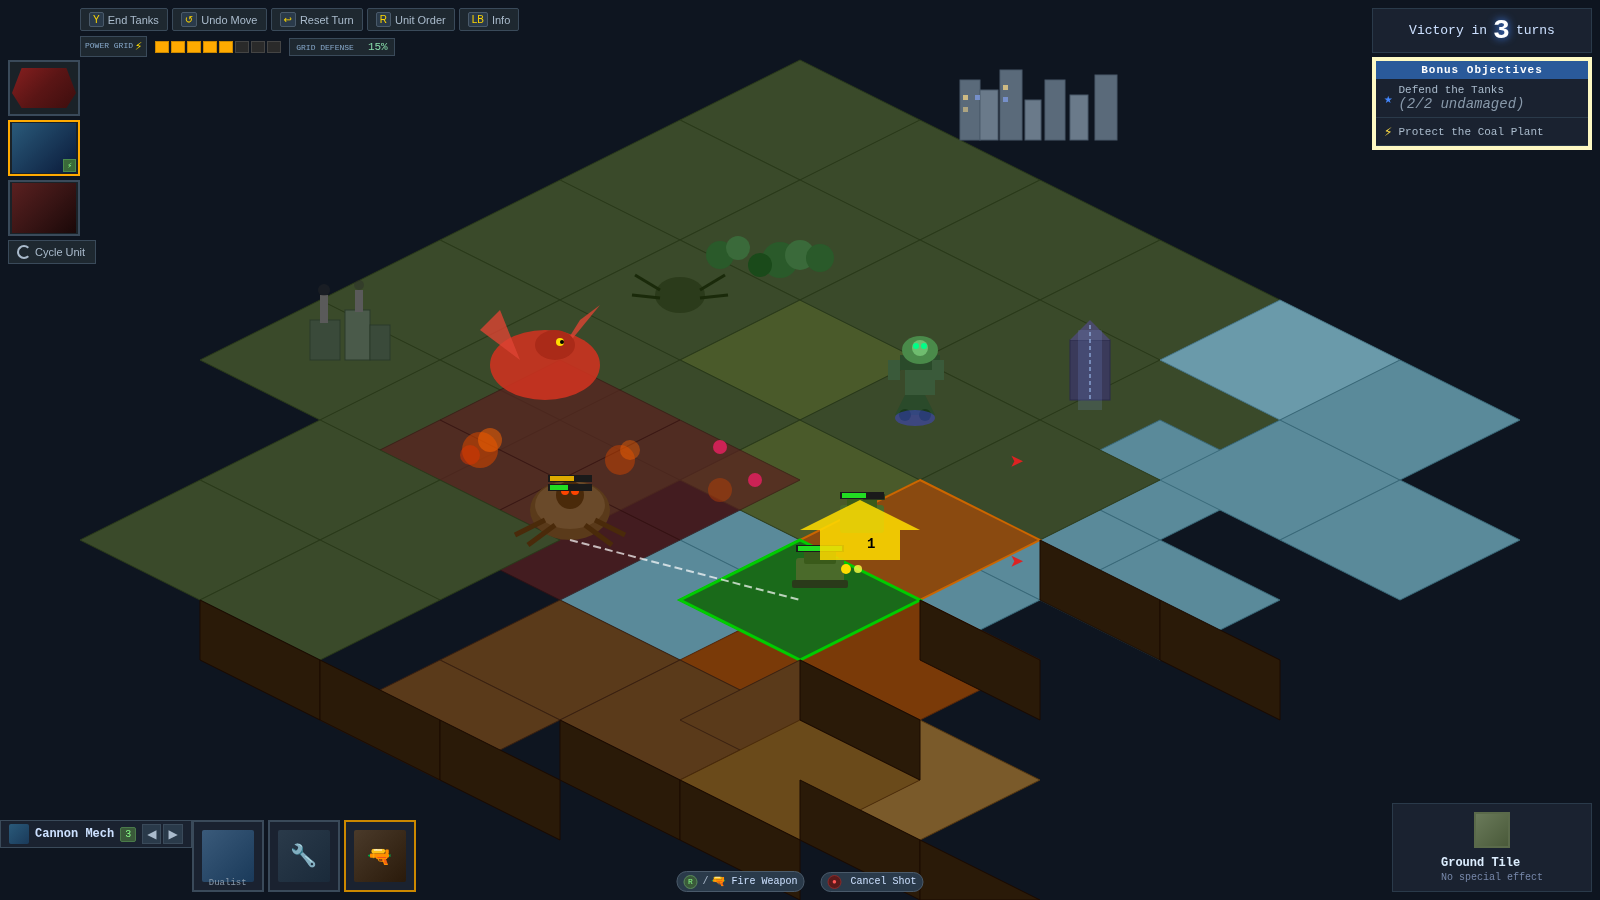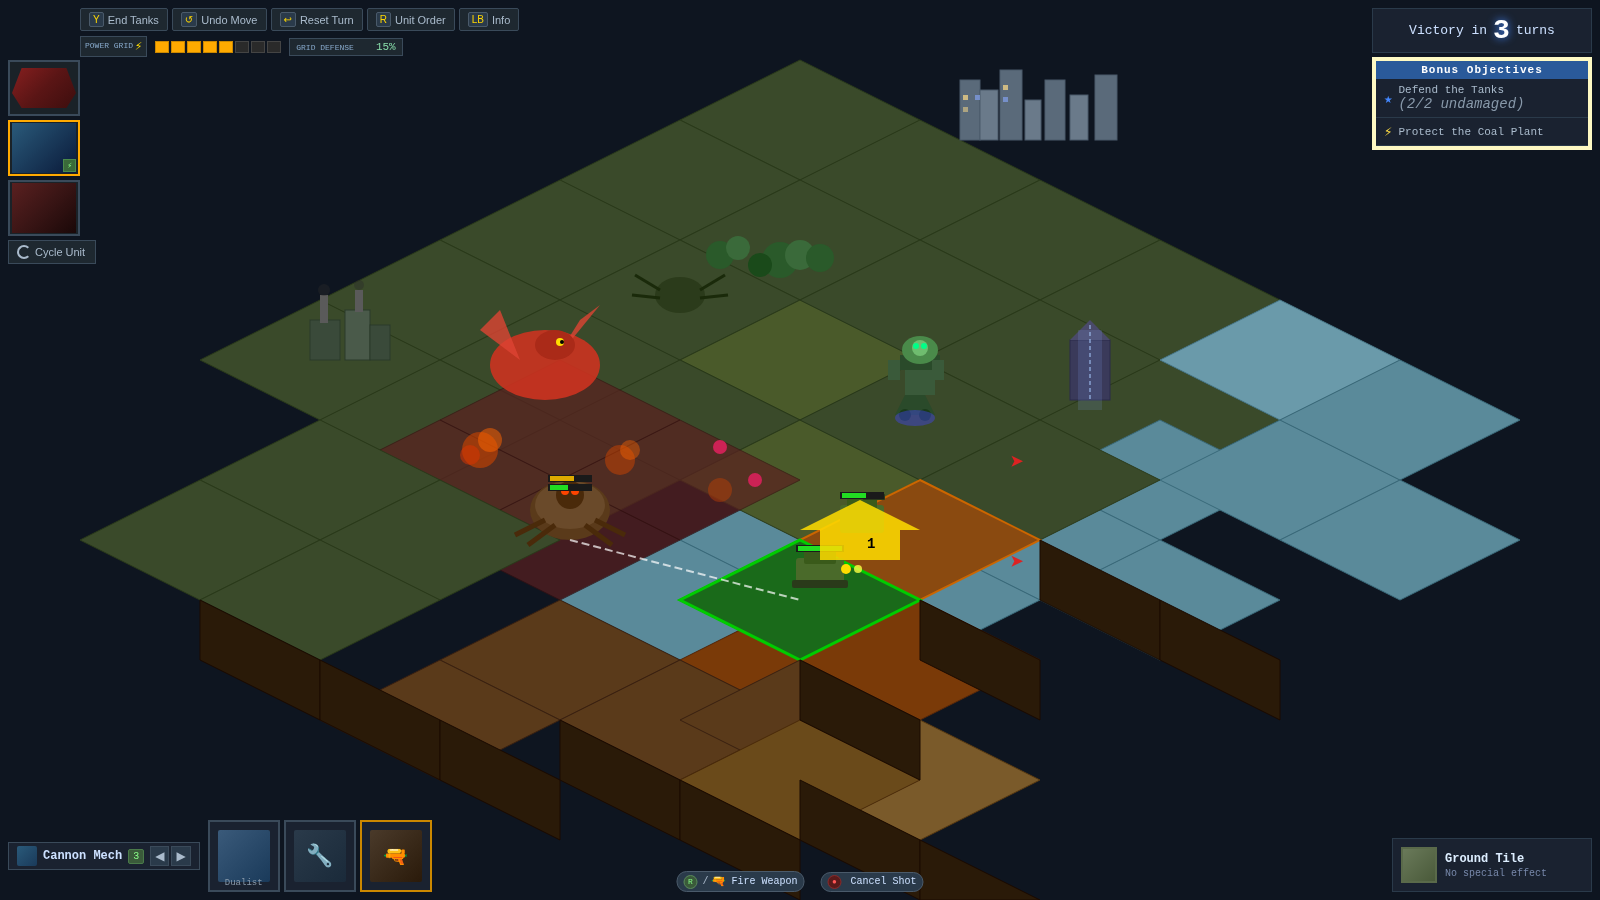--- a/index.html
+++ b/index.html
@@ -210,24 +210,23 @@
 
     .lightning-icon {
       color: #ffdd44;
       font-size: 14px;
     }
 
     
     #bottom-panel {
       position: absolute;
       bottom: 8px;
-      left: 8px;
-      display: flex;
-      align-items: center;
-      gap: 8px;
+      left: 0;
+      display: flex;
+      align-items: flex-start;
       z-index: 100;
     }
 
     .unit-name-bar {
       background: #1a2230;
       border: 1px solid #3a4a5a;
       padding: 3px 8px;
       color: #aabbcc;
       font-size: 11px;
       display: flex;
@@ -307,20 +306,21 @@
       bottom: 8px;
       right: 8px;
       width: 200px;
       background: #1a2230;
       border: 1px solid #2a3a4a;
       display: flex;
       align-items: center;
       gap: 8px;
       padding: 8px;
       z-index: 100;
+      flex-direction: column;
     }
 
     .tile-icon {
       width: 36px;
       height: 36px;
       background: linear-gradient(135deg, #6a7a5a, #4a5a3a);
       border: 2px solid #5a6a4a;
       flex-shrink: 0;
     }
 
@@ -660,21 +660,21 @@
     <div class="power-segment"></div>
     <div class="power-segment"></div>
     <div class="power-segment"></div>
     <div class="power-segment"></div>
     <div class="power-segment empty"></div>
     <div class="power-segment empty"></div>
     <div class="power-segment empty"></div>
   </div>
   <div class="grid-defense">
     <span style="font-size:8px;margin-top:24px;">GRID DEFENSE</span>
-    <span style="margin-left:16px; font-size:11px; color:#88ddaa;">15%</span>
+    <span style="margin-left:8px; font-size:11px; color:#88ddaa;">15%</span>
   </div>
 </div>
 
 <div id="unit-panel">
   <div class="unit-card">
     <div class="unit-card-inner">
       <div class="unit-sprite" style="background: linear-gradient(135deg, #8b2020 0%, #5a1515 50%, #3a0d0d 100%); width:64px; height:50px; clip-path: polygon(15% 10%, 85% 10%, 100% 60%, 85% 90%, 15% 90%, 0% 60%);"></div>
     </div>
   </div>
   <div class="unit-card selected">

